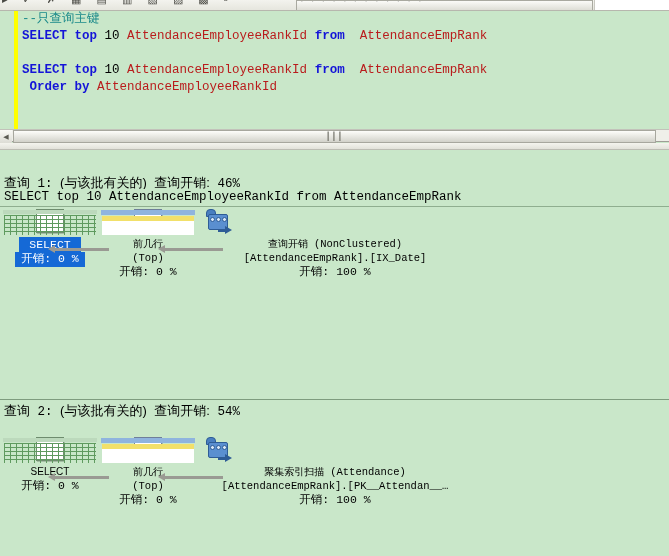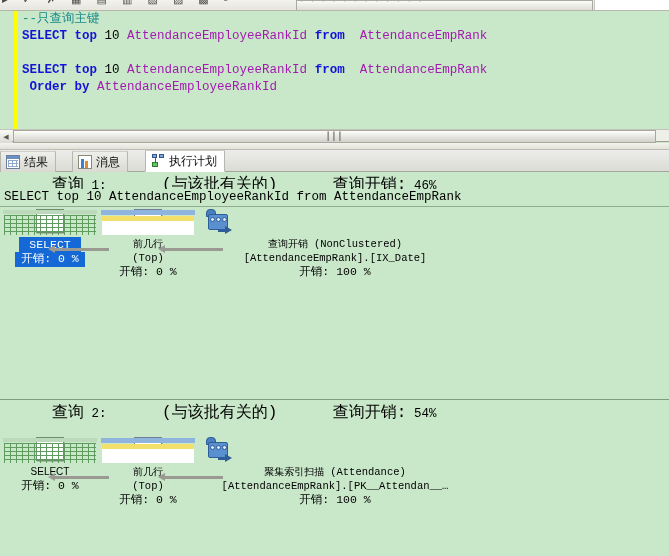--- a/index.html
+++ b/index.html
@@ -69,21 +69,21 @@
   .code {
     position: absolute; left: 22px; top: 0;
     font-family: "Liberation Mono", monospace;
     font-size: 12.5px;
     line-height: 17px;
     white-space: pre;
   }
   .cl-comment { color: #1b8a8a; }
   .cl-kw      { color: #1414d8; font-weight: bold; }
   .cl-num     { color: #000000; }
-  .cl-id      { color: #a21caf; }
+  .cl-id      { color: #b91c1c; }
   .cl-plain   { color: #000000; }
 
   
   .hscroll {
     position: absolute; left: 0; top: 129px;
     width: 669px; height: 13px;
     background: #efefe9;
     border-top: 1px solid #c2c2ba;
     border-bottom: 1px solid #9e9e96;
   }
@@ -198,21 +198,21 @@
   .plan-header {
     position: absolute; left: 0; top: 0;
     width: 669px;
     padding: 2px 0 1px 4px;
     font-family: "Liberation Mono", monospace;
     font-size: 12.5px;
     color: #000000;
     white-space: nowrap;
     background: #c9e7c9;
   }
-  .plan-header .cn { font-family: Liberation Mono, monospace; font-size: 16px; margin-left: 48px; }
+  .plan-header .cn { font-family: Liberation Sans, sans-serif; font-size: 13px; }
   .plan-sql {
     position: absolute; left: 0; top: 17px;
     width: 669px;
     padding: 1px 0 2px 4px;
     font-family: "Liberation Mono", monospace;
     font-size: 12.5px;
     color: #000000;
     white-space: nowrap;
     overflow: hidden;
     border-bottom: 1px solid #8fae8f;
@@ -357,39 +357,20 @@
 
   <div class="hscroll">
     <div class="hs-left">◀</div>
     <div class="hs-thumb">
       <span class="hs-grip">┃┃┃</span>
     </div>
   </div>
 
   <div class="splitter"></div>
 
-  <div class="tabstrip" id="tabstrip">
-      <div class="tab" style="left: 0px;">
-        <span class="ico ico-grid"></span>
-        <span class="tab-label">结果</span>
-      </div>
-      <div class="tab" style="left: 72px;">
-        <span class="ico ico-msg"></span>
-        <span class="tab-label">消息</span>
-      </div>
-      <div class="tab active" style="left: 145px;">
-        <span class="ico ico-plan">
-          <span class="n1"></span>
-          <span class="n2"></span>
-          <span class="ln"></span>
-          <span class="n3"></span>
-        </span>
-        <span class="tab-label">执行计划</span>
-      </div>
-    </div>
 
   <div class="plan-pane" id="pane1">
     <div class="plan-header">
       <span class="cn">查询</span>
       <span>1:</span>
       <span class="cn">(与该批有关的)</span>
       <span class="cn">查询开销:</span>
       <span>46%</span>
     </div>
     <div class="plan-sql">SELECT top 10 AttendanceEmployeeRankId from AttendanceEmpRank</div>

